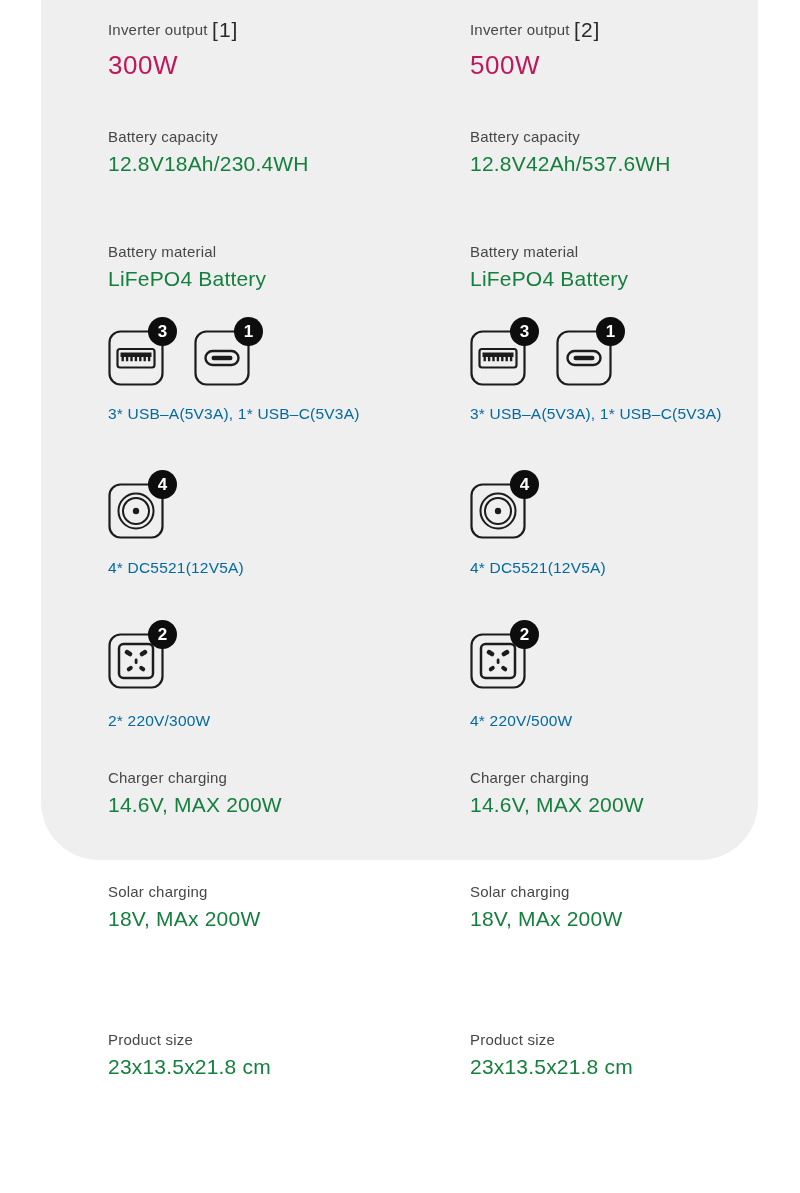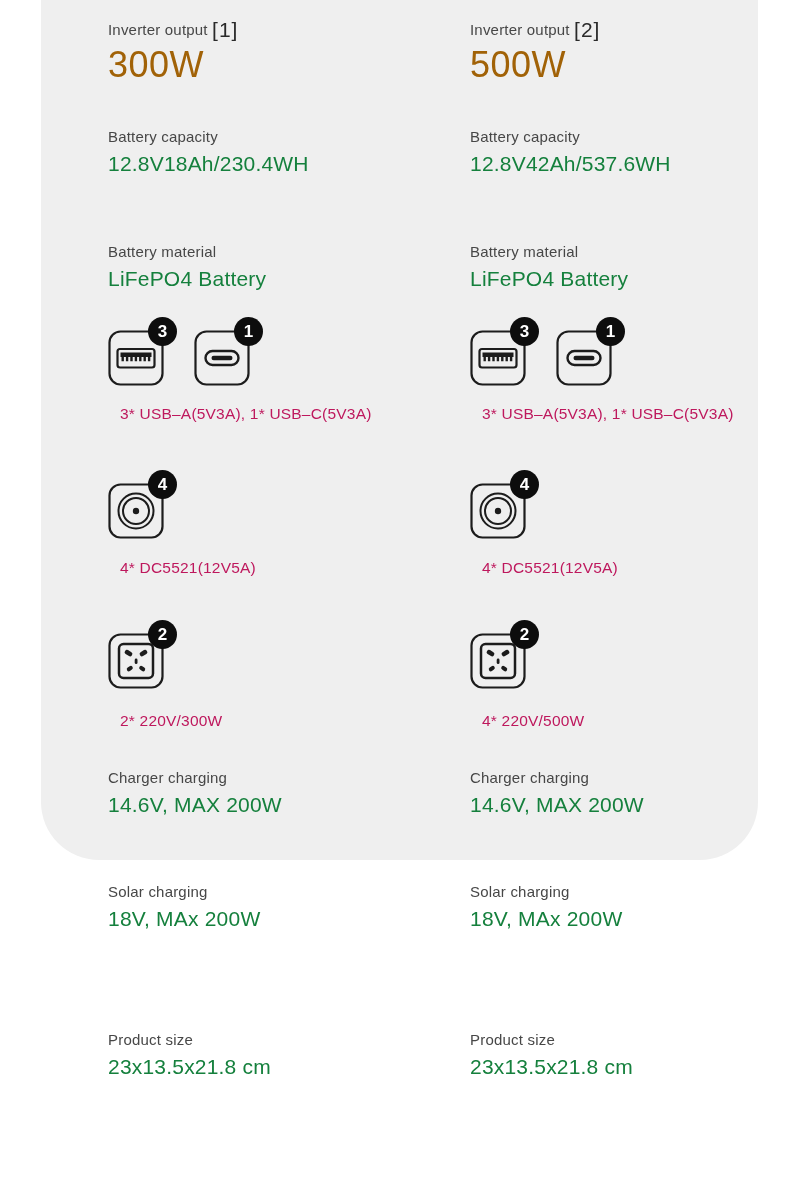--- a/index.html
+++ b/index.html
@@ -14,31 +14,31 @@
   }
   .col{position:absolute;top:0;width:345px;height:100%;}
   .col-left{left:67px;}
   .col-right{left:429px;}
   .sec{position:absolute;left:0;}
   .s1{top:20px;} .s2{top:127px;} .s3{top:242px;}
   .s4{top:330px;} .s5{top:483px;} .s6{top:633px;}
   .s7{top:768px;} .s8{top:882px;} .s9{top:997px;margin-top:33px;}
   .label{font-size:15px;line-height:20px;color:#474747;letter-spacing:.2px;}
   .val{font-size:21px;line-height:26px;color:#15803d;margin-top:4px;letter-spacing:.2px;}
-  .big{font-size:36px;line-height:36px;color:#a16207;margin-top:7px;letter-spacing:.5px;}
+  .big{font-size:26px;line-height:36px;color:#be185d;margin-top:7px;letter-spacing:.5px;}
   .idx{font-size:21px;color:#2a2a2a;vertical-align:-2px;letter-spacing:1px;}
   .icon-row{display:flex;gap:30px;}
   .icon-wrap{position:relative;width:56px;height:56px;}
   .icon-wrap svg{display:block;}
   .badge{
     position:absolute;top:-13px;right:-13px;width:29px;height:29px;border-radius:50%;
     background:#0d0d0d;color:#ffffff;font-size:17px;font-weight:700;
     display:flex;align-items:center;justify-content:center;
   }
-  .caption{font-size:15.5px;line-height:20px;color:#be185d;letter-spacing:.2px;margin-left:12px;}
+  .caption{font-size:15.5px;line-height:20px;color:#0369a1;letter-spacing:.2px;}
   .cap4{margin-top:18px;} .cap5{margin-top:19px;} .cap6{margin-top:22px;}
   .ic{stroke:#1c1c1c;fill:none;}
 </style>
 </head>
 <body>
 
 <div class="panel">
 
   <div class="col col-left">
     <div class="sec s1">

